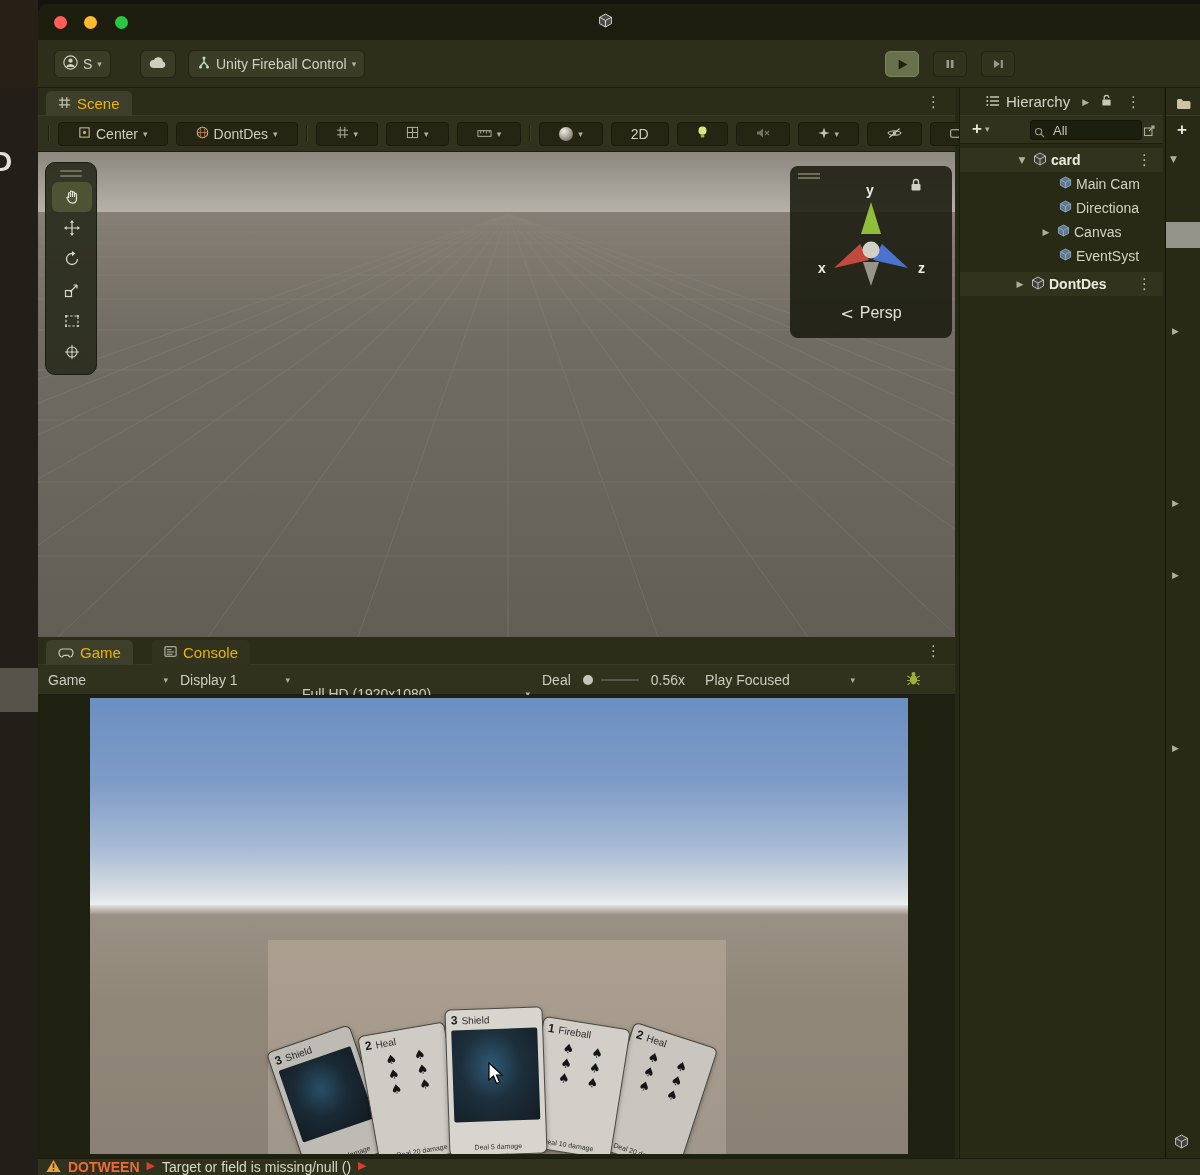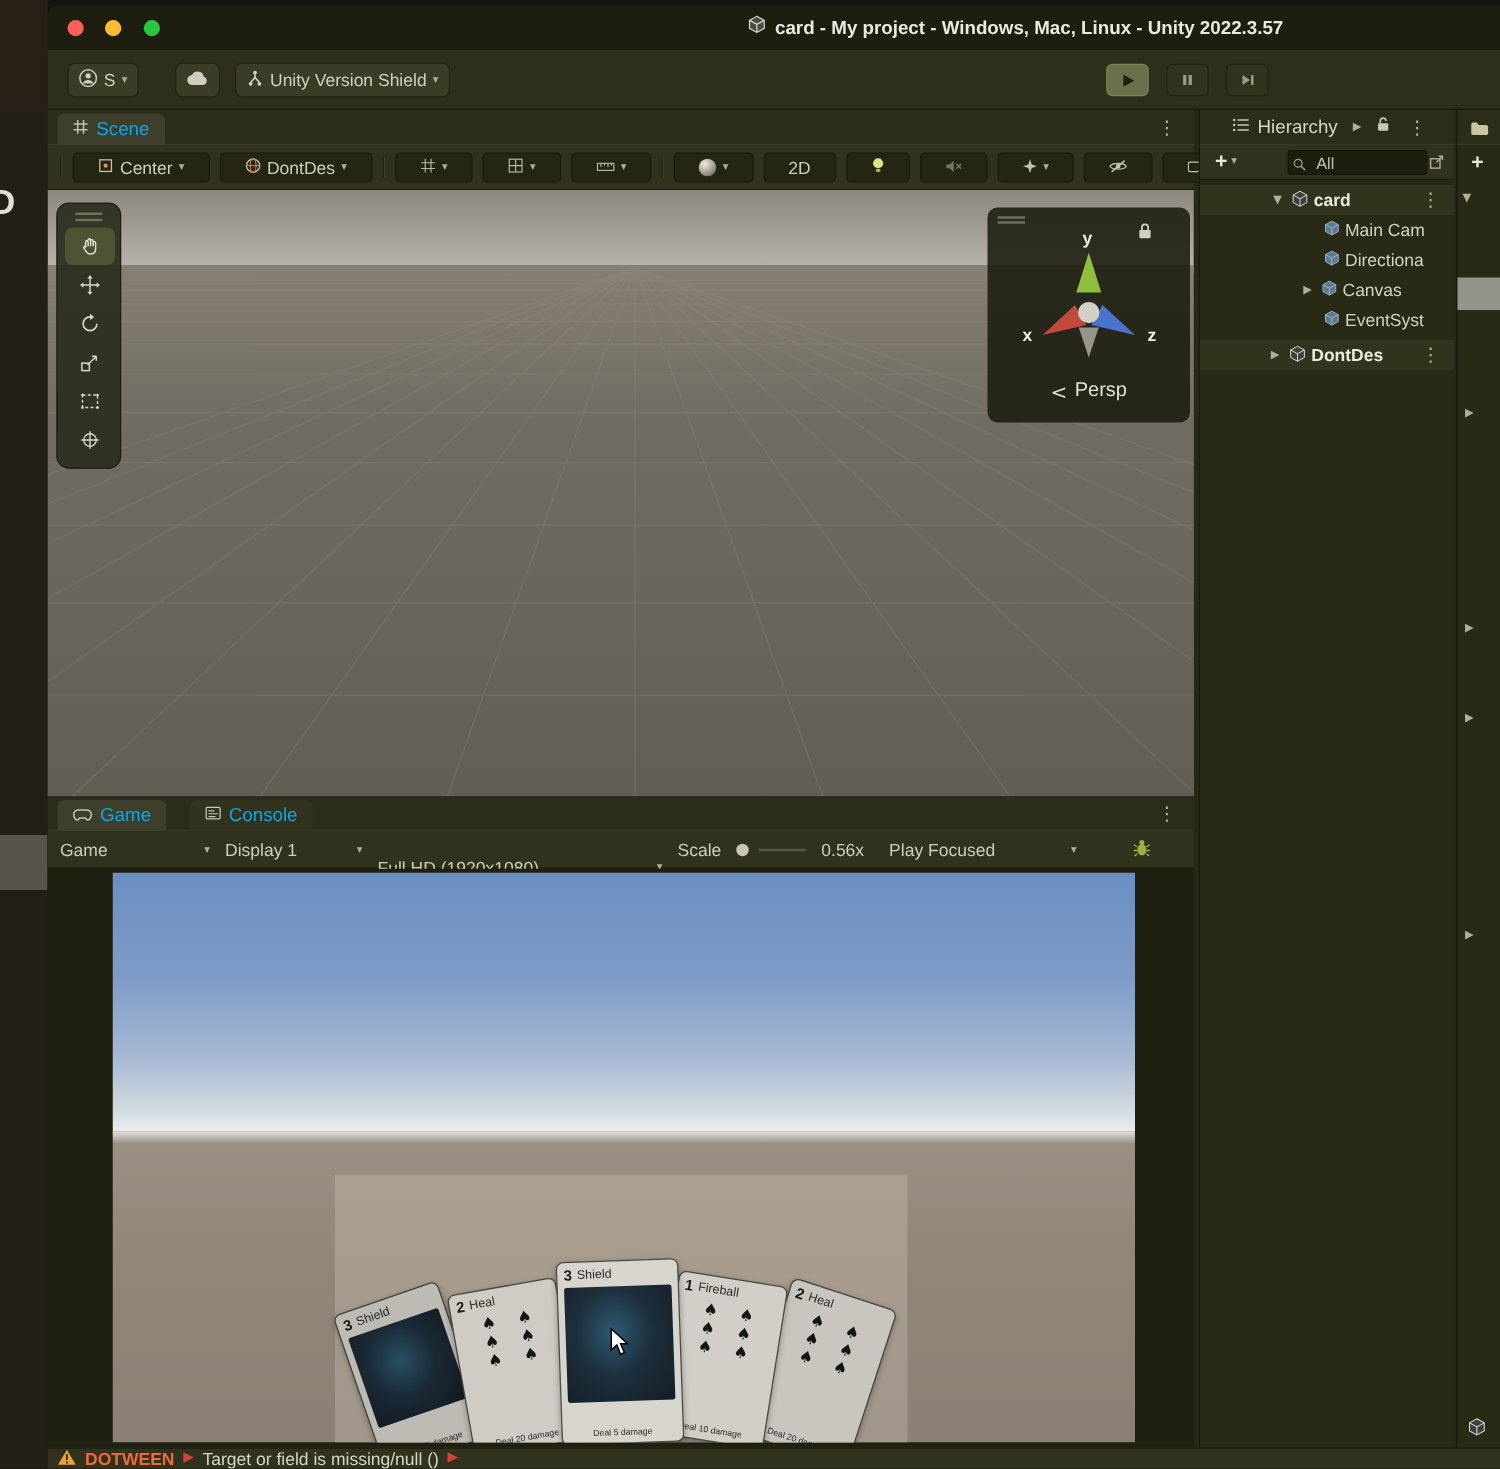--- a/index.html
+++ b/index.html
@@ -30,21 +30,21 @@
     background:#3a3c26; border:1px solid #222411; border-radius:6px; color:#d2d0c2; font-size:14px; }
   .media-btn { position:absolute; top:11px; width:34px; height:26px; border-radius:5px; background:#31331d;
     display:flex; align-items:center; justify-content:center; border:1px solid #222411; }
   .media-btn.active { background:#68714b; border-color:#7a8458; }
   .caret { font-family:"DejaVu Sans",sans-serif; font-size:9px; color:#b0ae9e; }
   .glyph { font-family:"DejaVu Sans",sans-serif; }
 
   
   .tabbar { position:absolute; height:28px; background:#2b2d19; border-bottom:1px solid #383a26; }
   .tab { position:absolute; top:3px; height:25px; display:flex; align-items:center; gap:6px; padding:0 12px;
-    border-radius:5px 5px 0 0; color:#0ea5e9; font-size:15px; }
+    border-radius:5px 5px 0 0; color:#eab308; font-size:15px; }
   .tab.active { background:#3d3f2a; }
   .tab.idle { background:#31331e; }
   .kebab { font-family:"DejaVu Sans",sans-serif; color:#b8b6a8; font-size:15px; }
   .bar-kebab { position:absolute; right:14px; top:5px; }
 
   
   .scene-toolbar { position:absolute; left:0; top:112px; width:917px; height:36px; background:#30321e;
     border-bottom:1px solid #1d1e11; display:flex; align-items:center; gap:8px; padding:0 10px; }
   .pill { display:inline-flex; align-items:center; gap:5px; height:24px; padding:0 19px; background:#242613;
     border:1px solid #1a1b0d; border-radius:4px; color:#cfcdbf; font-size:14px; white-space:nowrap; }
@@ -158,21 +158,20 @@
       <span class="tl red"></span>
       <span class="tl yel"></span>
       <span class="tl grn"></span>
       <div class="title-wrap">
         <span>
           <svg width="15" height="15" viewBox="0 0 14 14">
               <path d="M7 1l5.5 3v6L7 13 1.5 10V4z" fill="#4a4a46" stroke="#d8d8d4" stroke-width="0.9"></path>
               <path d="M1.5 4L7 7l5.5-3M7 7v6" stroke="#d8d8d4" stroke-width="0.9" fill="none"></path>
             </svg>
         </span>
-        <span class="title-text">card - My project - Windows, Mac, Linux - Unity 2022.3.57</span>
       </div>
     </div>
 
     <div class="main-toolbar">
       <div class="tbtn" style="left:16px;">
         <span>
           <svg width="15" height="15" viewBox="0 0 14 14">
               <circle cx="7" cy="7" r="6.2" fill="none" stroke="#cfcdbf" stroke-width="1.1"></circle>
               <circle cx="7" cy="5.3" r="2" fill="#cfcdbf"></circle>
               <path d="M2.9 11.1c.8-1.9 2.4-2.7 4.1-2.7s3.3.8 4.1 2.7" fill="#cfcdbf"></path>
@@ -190,21 +189,21 @@
       </div>
       <div class="tbtn" style="left:150px;">
         <span>
           <svg width="14" height="14" viewBox="0 0 14 14">
               <path d="M7 2v4M7 6L3.5 10M7 6l3.5 4" stroke="#bfe0d0" stroke-width="1.3" fill="none"></path>
               <circle cx="7" cy="2" r="1.5" fill="#bfe0d0"></circle>
               <circle cx="3.5" cy="11" r="1.5" fill="#bfe0d0"></circle>
               <circle cx="10.5" cy="11" r="1.5" fill="#bfe0d0"></circle>
             </svg>
         </span>
-        <span>Unity Version Shield</span>
+        <span>Unity Fireball Control</span>
         <span class="caret">▾</span>
       </div>
       <div class="media-btn active" style="left:847px;">
         <svg width="13" height="13" viewBox="0 0 12 12">
             <path d="M2.5 1.5v9l8-4.5z" fill="#1e2110"></path>
           </svg>
       </div>
       <div class="media-btn" style="left:895px;">
         <svg width="12" height="12" viewBox="0 0 12 12">
             <rect x="2.5" y="2" width="2.6" height="8" fill="#9b9989"></rect>
@@ -485,21 +484,21 @@
         <span class="caret">▾</span>
       </div>
       <div class="gv-dd" style="width:110px;">
         <span>Display 1</span>
         <span class="caret">▾</span>
       </div>
       <div class="gv-dd" style="width:228px;margin-top:28px;">
         <span>Full HD (1920x1080)</span>
         <span class="caret">▾</span>
       </div>
-      <span>Scale</span>
+      <span>Deal</span>
       <span class="slider-knob"></span>
       <span class="slider-track"></span>
       <span>0.56x</span>
       <div class="gv-dd dim" style="width:150px; margin-left:8px;">
         <span>Play Focused</span>
         <span class="caret">▾</span>
       </div>
       <span style="margin-left:auto; margin-right:24px;">
         <svg width="15" height="15" viewBox="0 0 14 14">
             <ellipse cx="7" cy="8.2" rx="3.4" ry="4.3" fill="#9cb23c"></ellipse>

